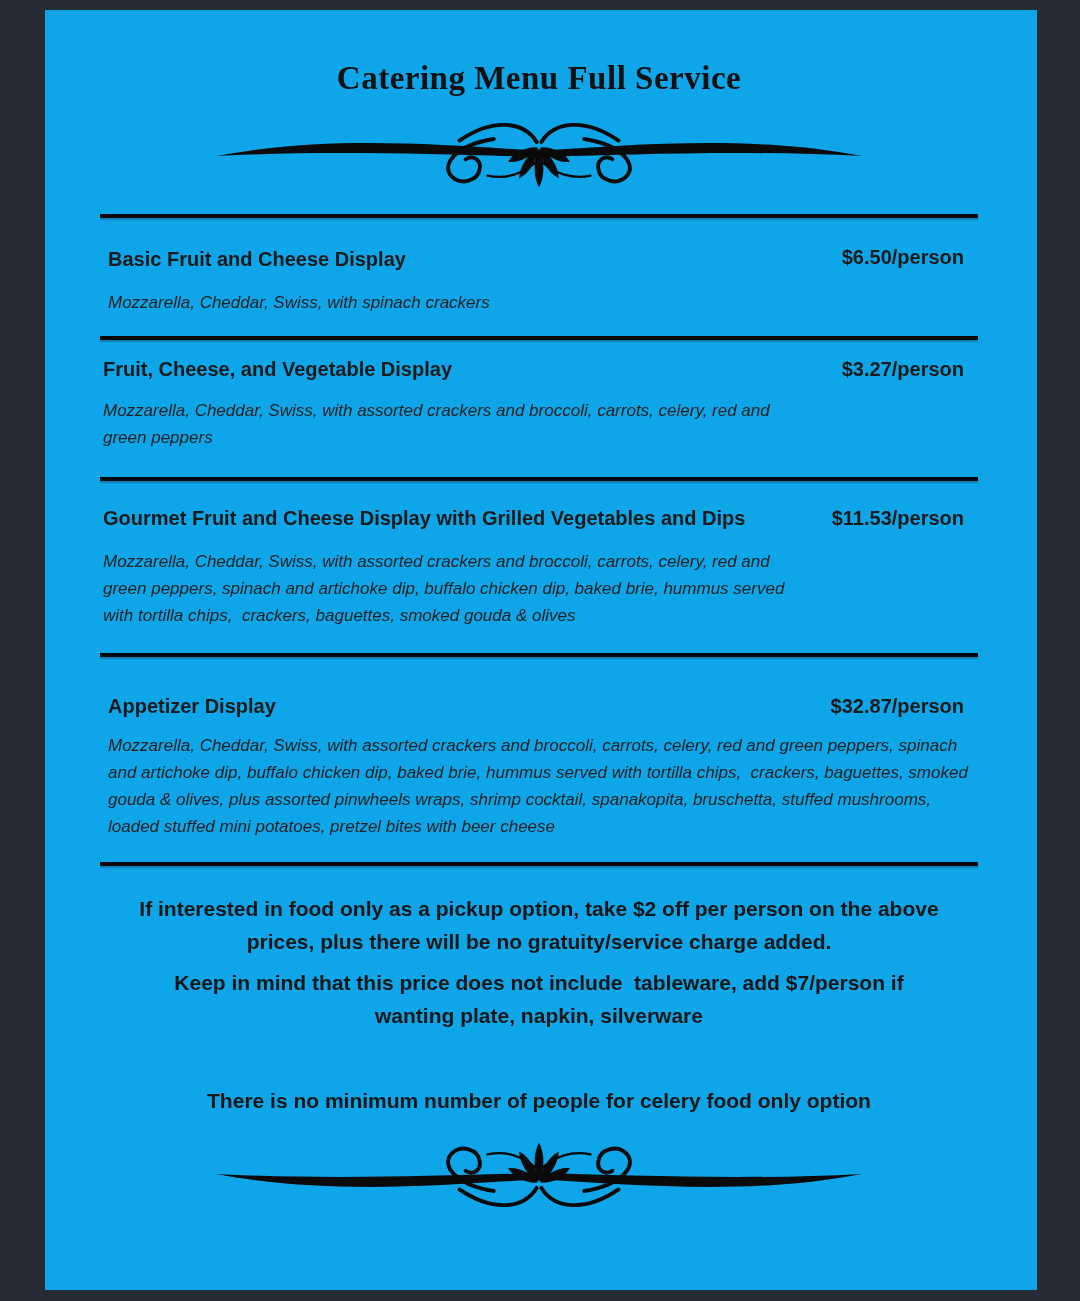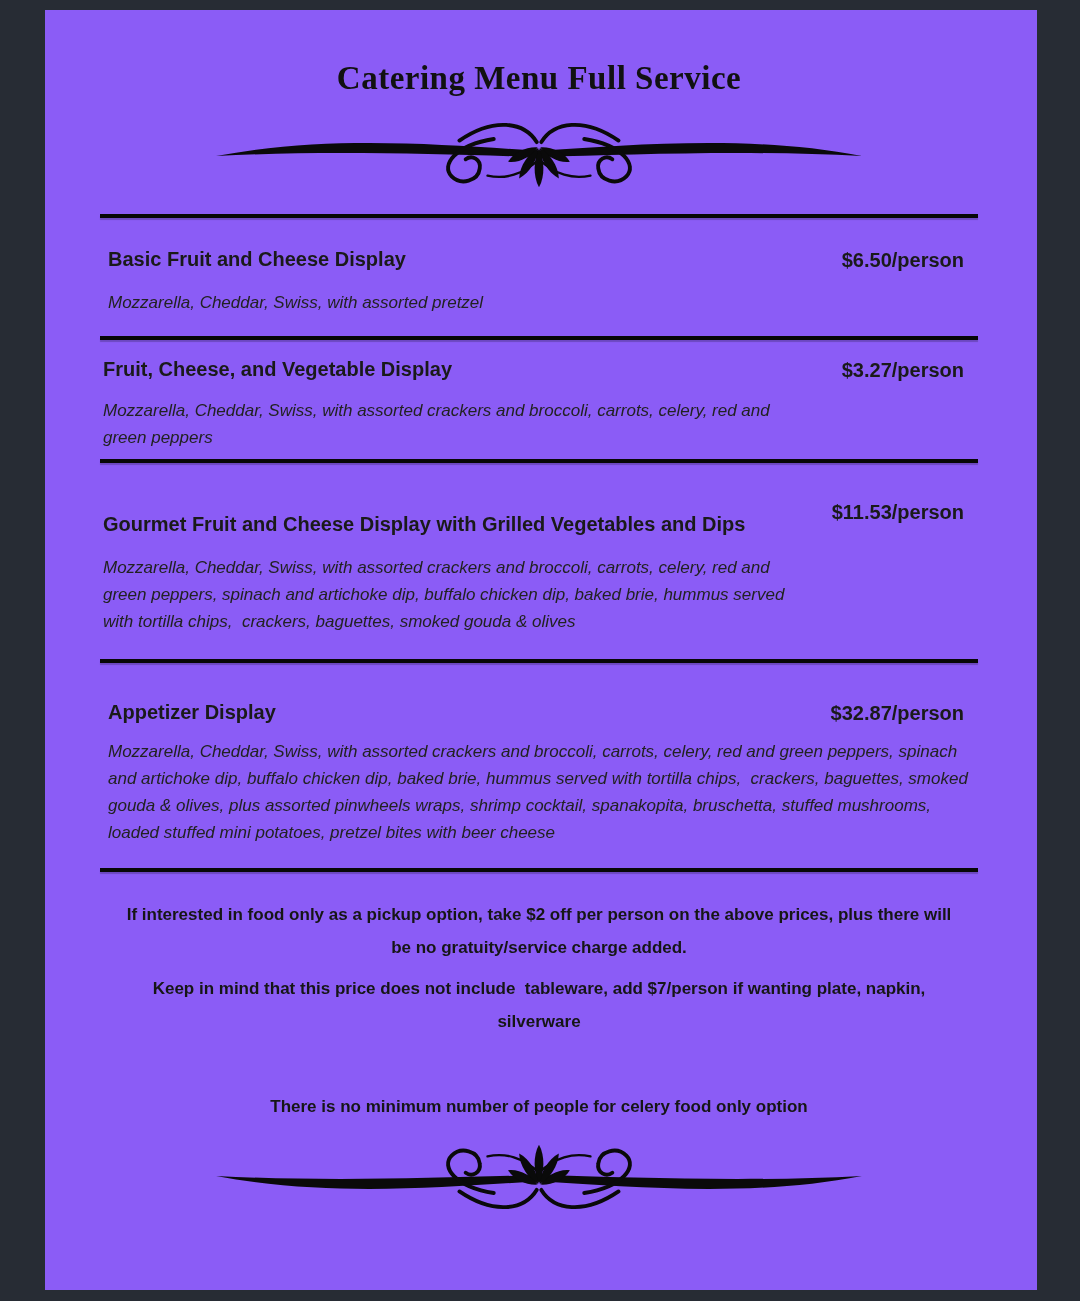--- a/index.html
+++ b/index.html
@@ -6,57 +6,57 @@
   body{
     width:1080px;height:1301px;
     background:#272c34;
     font-family:"Liberation Sans",sans-serif;
     color:#1a1a1a;
     position:relative;
   }
   .page{
     position:absolute;left:45px;top:10px;
     width:992px;height:1280px;
-    background:#8b5cf6;
+    background:#0ea5e9;
     overflow:hidden;
   }
   .inner{padding:0 59px 0 55px;}
   .title{
     font-family:"Liberation Serif",serif;
     font-weight:700;font-size:33px;line-height:1.15;
     text-align:center;margin:50px 0 0;letter-spacing:.5px;
     color:#111;
   }
   .flourish{display:block;margin:16px auto 0;width:828px;height:78px;}
   .flourish.flipped{transform:scaleY(-1);margin-top:10px;}
   .rule{height:4px;background:#070707;box-shadow:0 2px 1px rgba(0,0,0,.22);}
   .rule.first{margin-top:22px;}
-  .head-row{display:flex;justify-content:space-between;align-items:flex-end;}
+  .head-row{display:flex;justify-content:space-between;align-items:center;}
   .item-name{font-weight:700;font-size:20px;line-height:1.35;padding-left:3px;}
   .price{font-weight:700;font-size:20px;line-height:26px;white-space:nowrap;padding-right:14px;}
   .desc{
     font-style:italic;font-size:17px;line-height:27px;
     color:#222;white-space:pre-wrap;padding-left:3px;
   }
   
   .s1{padding:6px 0 20px;}
   .s1 .item-name{margin-top:22px;padding-left:8px;}
   .s1 .price{margin-top:18px;}
   .s1 .desc{margin-top:16px;padding-left:8px;}
-  .s2{padding:16px 0 8px;}
+  .s2{padding:16px 0 26px;}
   .s2 .desc{margin-top:14px;max-width:690px;}
   .s3{padding:24px 0;}
   .s3 .head-row{align-items:center;}
-  .s3 .item-name{max-width:665px;margin-top:24px;}
+  .s3 .item-name{max-width:665px;}
   .s3 .desc{margin-top:16px;max-width:690px;}
   .s4{padding:36px 0 22px;}
   .s4 .item-name{padding-left:8px;}
   .s4 .desc{margin-top:12px;max-width:862px;padding-left:8px;}
   .notes{margin-top:26px;text-align:center;}
-  .note{font-weight:700;font-size:17px;line-height:33px;color:#161616;}
+  .note{font-weight:700;font-size:21px;line-height:33px;color:#161616;}
   .note.p1{max-width:840px;margin:0 auto;}
   .note.p2{max-width:780px;margin:8px auto 0;white-space:pre-wrap;}
   .note.p3{margin-top:52px;}
 </style>
 </head>
 <body>
 
 <svg width="0" height="0" style="position:absolute" aria-hidden="true">
   <defs>
     <symbol id="ornament" viewBox="0 0 840 100">
@@ -95,21 +95,21 @@
       <use href="#ornament"></use>
     </svg>
 
     <div class="rule first"></div>
 
     <section class="s1">
       <div class="head-row">
         <div class="item-name">Basic Fruit and Cheese Display</div>
         <div class="price">$6.50/person</div>
       </div>
-      <div class="desc">Mozzarella, Cheddar, Swiss, with assorted pretzel</div>
+      <div class="desc">Mozzarella, Cheddar, Swiss, with spinach crackers</div>
     </section>
 
     <div class="rule"></div>
 
     <section class="s2">
       <div class="head-row">
         <div class="item-name">Fruit, Cheese, and Vegetable Display</div>
         <div class="price">$3.27/person</div>
       </div>
       <div class="desc">Mozzarella, Cheddar, Swiss, with assorted crackers and broccoli, carrots, celery, red and green peppers</div>

